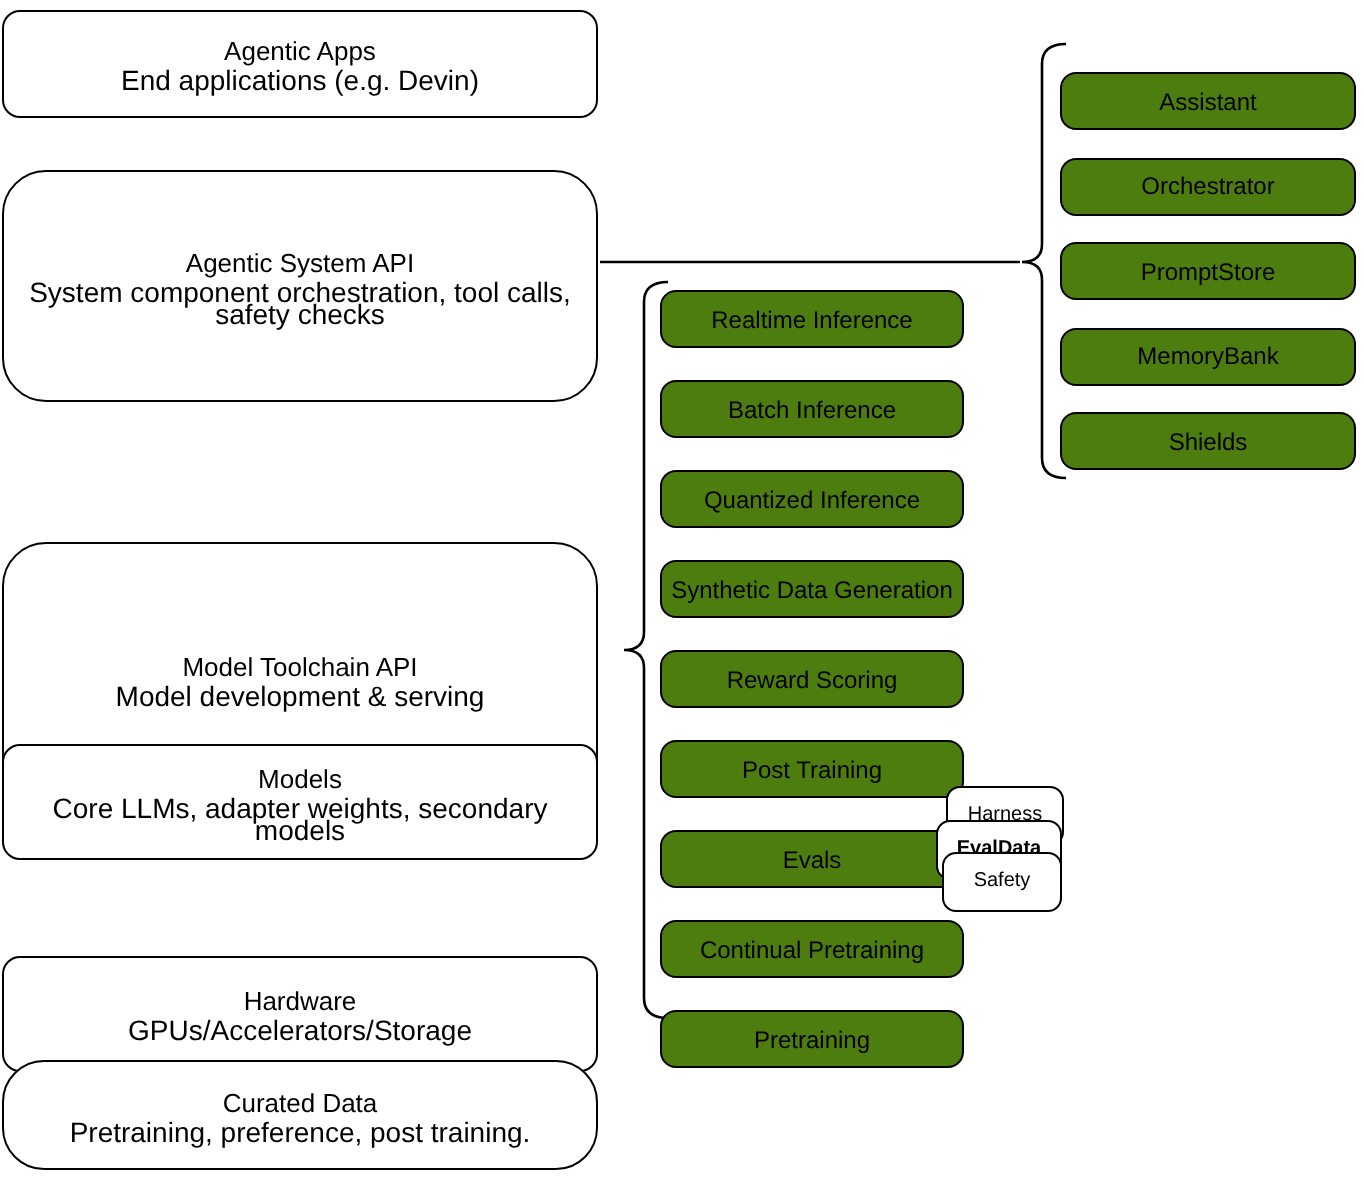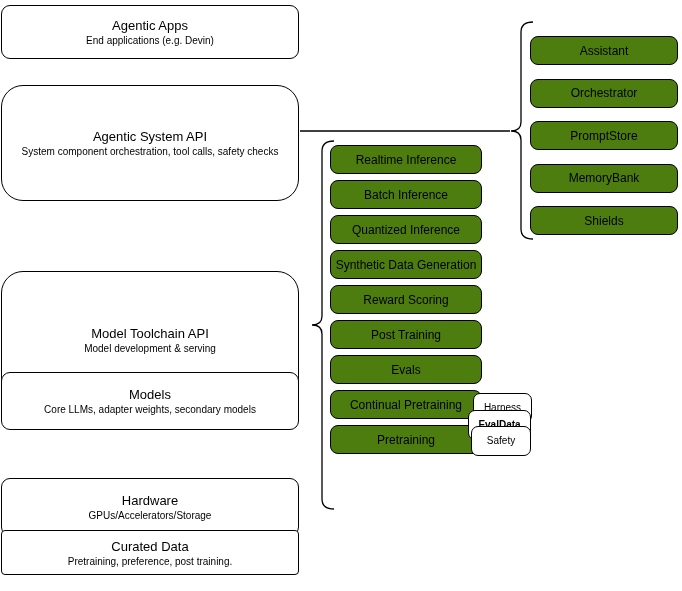--- a/index.html
+++ b/index.html
@@ -9,30 +9,30 @@
   }
   .underlay{position:absolute;left:0;top:0;}
   
   .lbox{
     position:absolute;left:1px;width:298px;box-sizing:border-box;
     border:1.3px solid #000;background:#fff;
     display:flex;flex-direction:column;align-items:center;justify-content:center;
     gap:2px;text-align:center;
   }
   .ltitle{font-size:13px;line-height:15px;}
-  .lsub{font-size:10px;line-height:11px;}
+  .lsub{font-size:14px;line-height:11px;}
   .lb1{top:5px;height:54px;border-radius:9px;}
   .lb2{top:85px;height:116px;border-radius:22px;}
   .lb3{top:223px;height:138px;border-radius:22px;margin-top:48px;}
   .lb4{top:372px;height:58px;border-radius:9px;}
   .lb5{top:450px;height:58px;border-radius:9px;margin-top:28px;}
-  .lb6{top:530px;height:45px;border-radius:4px;}
+  .lb6{top:530px;height:55px;border-radius:21px;}
   
   .mcol{position:absolute;left:330px;top:145px;width:152px;
-    display:flex;flex-direction:column;gap:6px;}
+    display:flex;flex-direction:column;gap:16px;}
   .node{
     height:29px;box-sizing:border-box;border:1.3px solid #000;border-radius:8px;
     background:#4d7c0f;display:flex;align-items:center;justify-content:center;
     font-size:12px;white-space:nowrap;
   }
   
   .rcol{position:absolute;left:530px;top:36px;width:148px;
     display:flex;flex-direction:column;gap:13.5px;}
   
   .pill{

